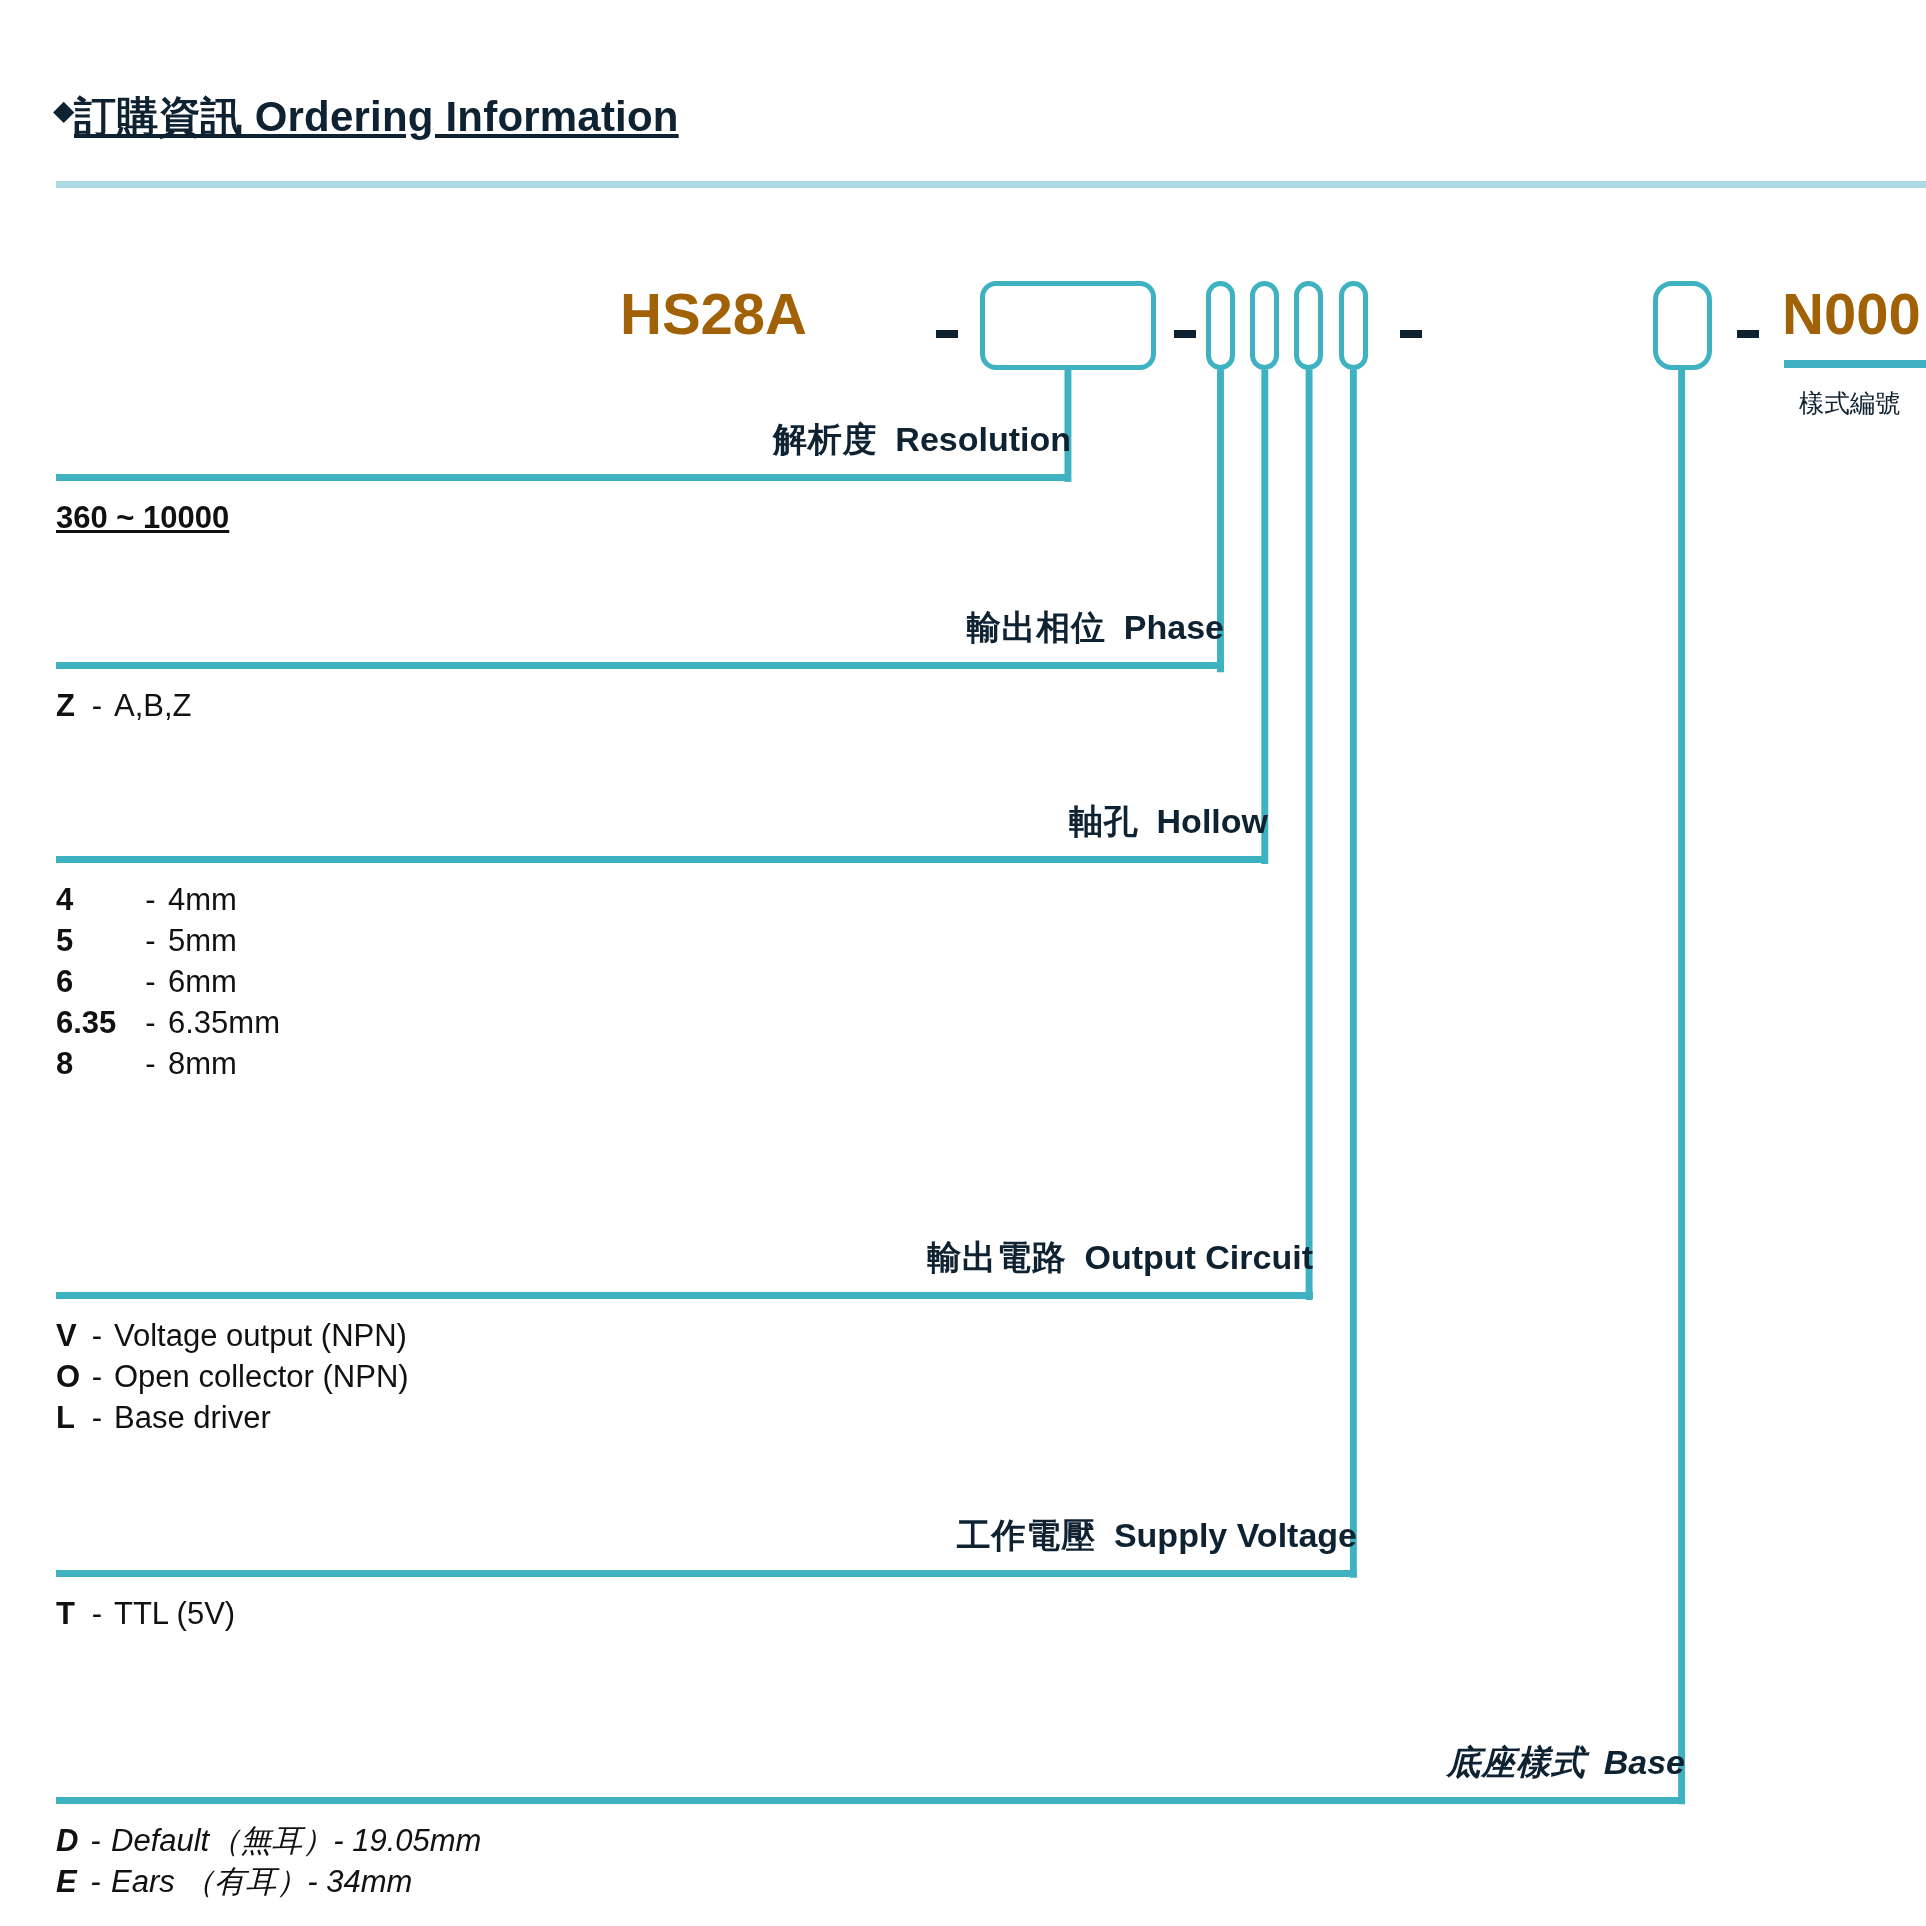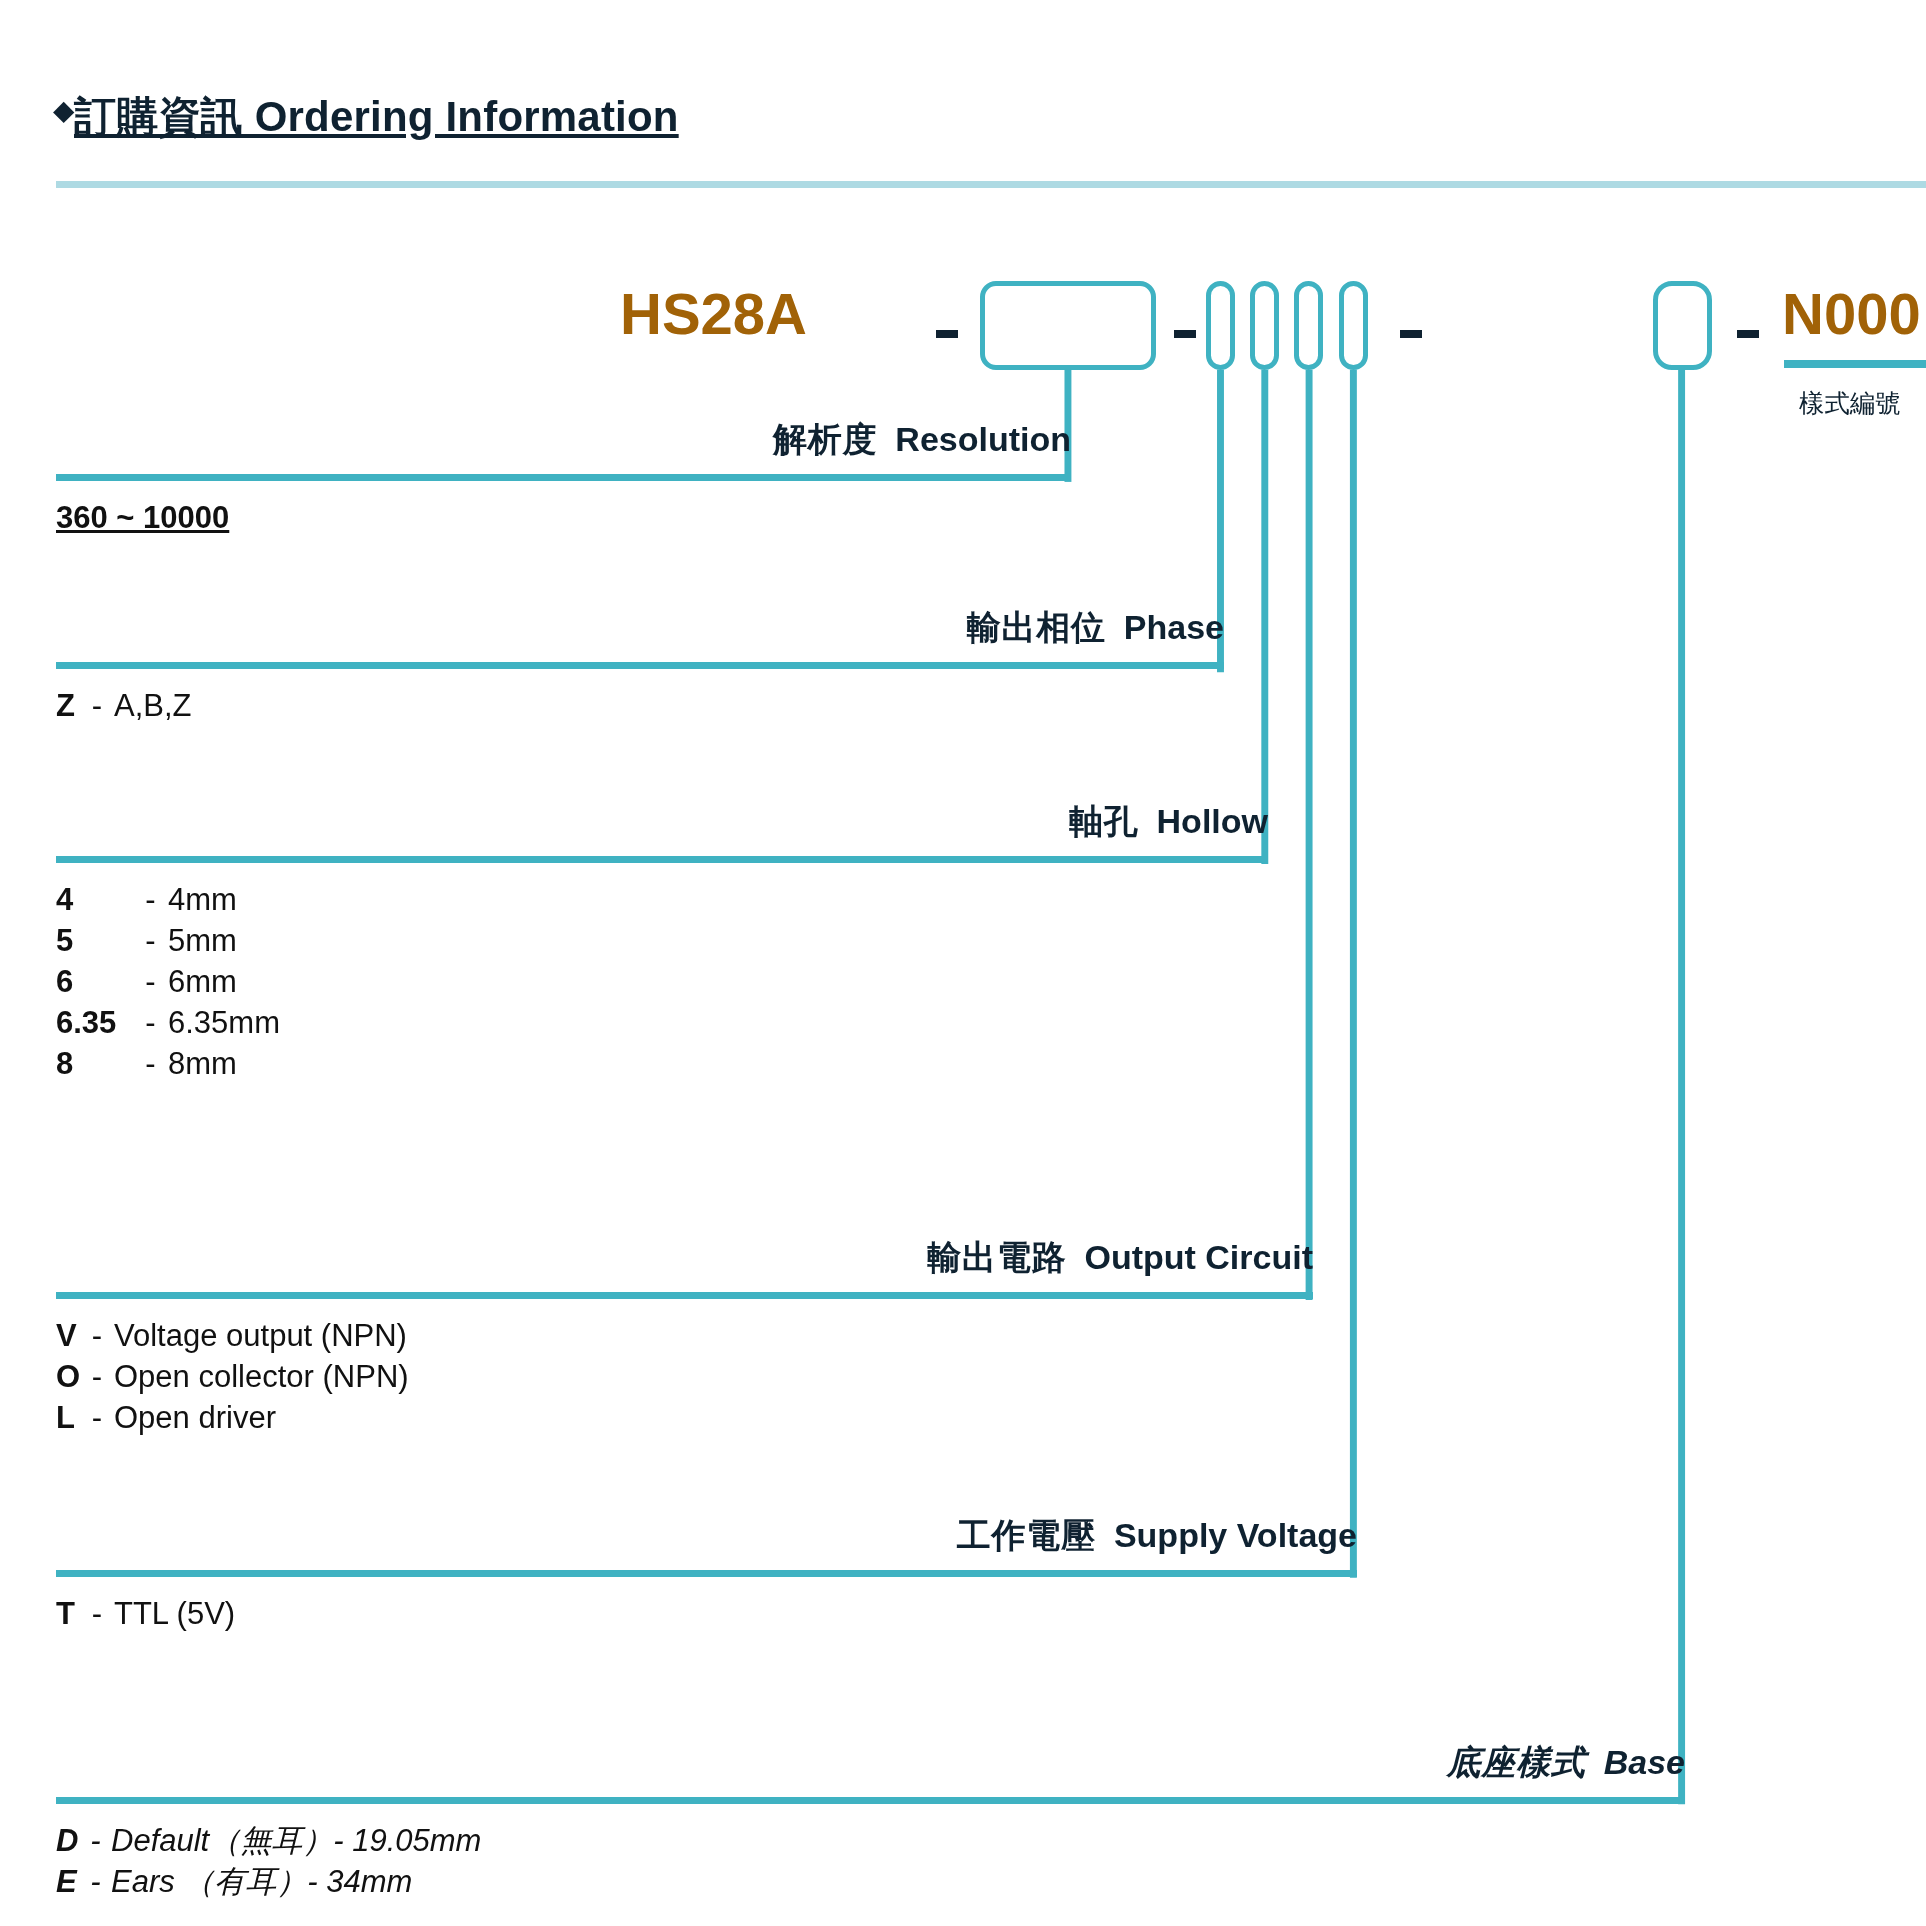--- a/index.html
+++ b/index.html
@@ -218,21 +218,21 @@
         <span class="desc">Voltage output (NPN)</span>
       </div>
       <div class="opt w-oc">
         <span class="code">O</span>
         <span class="sep">-</span>
         <span class="desc">Open collector (NPN)</span>
       </div>
       <div class="opt w-oc">
         <span class="code">L</span>
         <span class="sep">-</span>
-        <span class="desc">Open driver</span>
+        <span class="desc">Base driver</span>
       </div>
     </div>
   </div>
 
   <div class="section" style="top:1518px;width:1301px;">
     <div class="sec-head">
       <span class="cjk" style="margin-right: 8.5px;">工作電壓</span>
       <span>Supply Voltage</span>
     </div>
     <div class="sec-rule" style="margin-top:17.7px;width:1301px;"></div>

